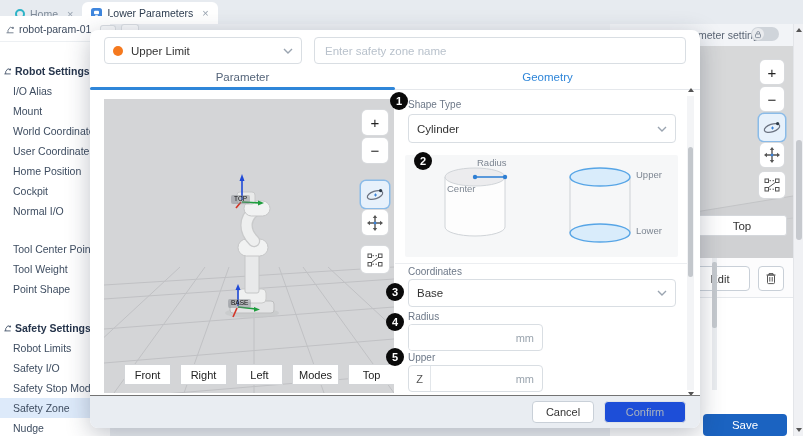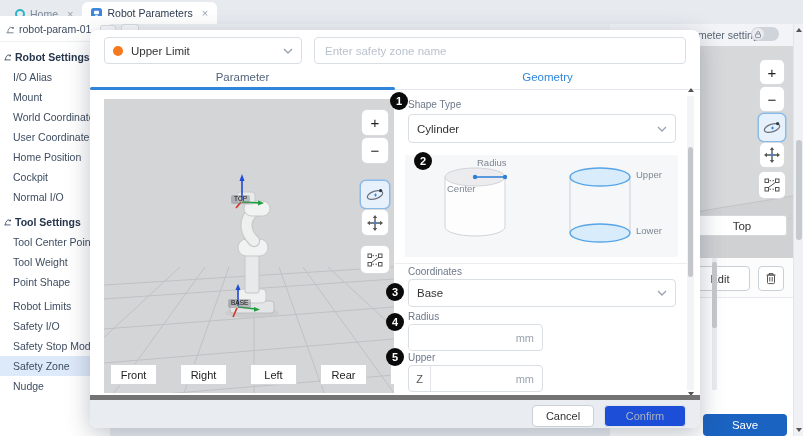--- a/index.html
+++ b/index.html
@@ -9,21 +9,21 @@
 .abs{position:absolute}
 
 .topbar{position:absolute;left:0;top:0;width:803px;height:24px;background:#e7ebf0;display:flex;align-items:flex-end;padding-left:6px}
 .btab{display:flex;align-items:center;gap:5px;height:21px;padding:0 9px;font-size:10.5px;color:#7e8a98;border-radius:6px 6px 0 0;cursor:default}
 .btab.active{background:#fff;color:#2d3c50;height:22px}
 .btab .close{font-size:11px;color:#97a2af;margin-left:4px}
 .ico-home{width:10px;height:10px;border-radius:50%;border:2.2px solid #2db3c7;display:inline-block}
 
 .sidebar{position:absolute;left:0;top:16px;width:110px;bottom:0;background:#fff;z-index:1}
 .project-row{height:26px;display:flex;align-items:center;gap:4px;padding-left:5px;font-size:10.5px;color:#3c4a5e;border-bottom:1px solid #edf0f3}
-.side-section{margin-top:4px}
+.side-section{margin-top:18px}
 .side-header{display:flex;align-items:center;gap:3px;height:21px;padding-left:3px;font-size:10.5px;font-weight:bold;color:#26354c}
 .side-item{height:20px;line-height:20px;padding-left:13px;font-size:10.5px;color:#3e4d61;white-space:nowrap;cursor:default}
 .side-item.selected{background:#ddeafa}
 
 .bg-topstrip{left:610px;top:24px;width:183px;height:22px;background:#f2f4f7;z-index:1}
 .bg-settings-text{left:698px;top:29px;font-size:10.5px;color:#5a6574;white-space:nowrap;z-index:1}
 .toggle{left:751px;top:27px;width:28px;height:14px;border-radius:7px;background:#cfd4da;z-index:1}
 .toggle .knob{position:absolute;left:1px;top:1px;width:12px;height:12px;border-radius:50%;background:#e9ebee;display:flex;align-items:center;justify-content:center}
 .bg-viewport{left:610px;top:46px;width:183px;height:212px;background:#d7d8d9;z-index:1;overflow:hidden}
 .bg-panel{left:610px;top:258px;width:183px;height:178px;background:#fff;border-top:1px solid #e2e5e9;z-index:1}
@@ -51,21 +51,21 @@
 .dot{width:10px;height:10px;border-radius:50%;background:#f5791e}
 .grow{flex:1}
 .name-input{position:absolute;left:224px;top:7px;width:372px;height:27px;border:1px solid #d9dee3;border-radius:4px;padding:0 10px;font-size:11.5px;color:#333;font-family:"Liberation Sans",sans-serif;outline:none}
 .name-input::placeholder{color:#b9c2cc}
 .m-tabs{position:absolute;left:0;top:34px;width:610px;height:26px;border-bottom:1px solid #e5e8ec;display:flex}
 .m-tab{flex:1;text-align:center;line-height:26px;font-size:11.5px;color:#55657a;cursor:default}
 .m-tab.active{color:#2f86d9}
 .m-underline{position:absolute;left:0;top:57px;width:305px;height:3px;background:#2f86d9;border-radius:2px}
 
 .viewport{position:absolute;left:14px;top:69px;width:290px;height:294px;background:#d4d5d7;overflow:hidden}
-.view-btns{position:absolute;left:6px;bottom:8px;display:flex;gap:23px}
+.view-btns{position:absolute;left:20px;bottom:8px;display:flex;gap:9px}
 .view-btn{width:47px;height:21px;background:#fff;border:1px solid #d3d5d8;font-size:11px;color:#222;display:flex;align-items:center;justify-content:center;cursor:default}
 .frame-label{position:absolute;font-size:6.5px;color:#111;background:rgba(120,125,130,.42);padding:1px 3px;border-radius:2px;line-height:1}
 
 .flabel{position:absolute;font-size:10px;color:#6d7888}
 .sel-shape{left:318px;top:84px;width:268px;height:29px}
 .sel-coords{left:318px;top:249px;width:268px;height:28px}
 .diagram{position:absolute;left:315px;top:125px;width:273px;height:102px;background:#f6f7f8;border-radius:2px}
 .dlabel{position:absolute;font-size:9.5px;color:#7d8692}
 .panel-divider{position:absolute;left:305px;top:233px;width:293px;height:1px;background:#eceef1}
 .unit-input{position:absolute;display:flex;align-items:center;border:1px solid #d9dee3;border-radius:4px;background:#fff;overflow:hidden}
@@ -73,21 +73,21 @@
 .unit{font-size:11px;color:#9aa4ae;padding-right:8px}
 .axis-cell{width:22px;align-self:stretch;display:flex;align-items:center;justify-content:center;font-size:11px;color:#555;border-right:1px solid #e2e6ea}
 .in-radius{left:318px;top:294px;width:135px;height:27px}
 .in-upper{left:318px;top:335px;width:135px;height:27px}
 
 .pscroll{position:absolute;left:597px;top:66px;width:7px;height:294px;background:#f3f4f6}
 .pscroll .thumb{position:absolute;left:1px;top:51px;width:5px;height:130px;background:#c3c7cc;border-radius:2.5px}
 .pscroll-up{position:absolute;left:598px;top:58px}
 .pscroll-down{position:absolute;left:598px;top:362px}
 
-.m-footer{position:absolute;left:0;bottom:0;width:610px;height:33px;background:#e9edf2;border-top:5px solid #737373;border-radius:0 0 8px 8px}
+.m-footer{position:absolute;left:0;bottom:0;width:610px;height:33px;background:#e9edf2;border-top:1px solid #737373;border-radius:0 0 8px 8px}
 .btn-cancel{position:absolute;right:106px;top:5px;width:62px;height:22px}
 .btn-confirm{position:absolute;right:14px;top:5px;width:82px;height:22px;background:#1d4ed8;border:1px solid #dfe3e8;color:#a9b3be}
 
 .marker{position:absolute;width:18px;height:18px;border-radius:50%;background:#0a0a0a;color:#fff;font-size:11px;font-weight:bold;text-align:center;line-height:18px;z-index:30}
 </style>
 </head>
 <body>
 
 <div id="app">
 
@@ -96,21 +96,21 @@
       <span class="ico-home"></span>
       <span>Home</span>
       <span class="close">×</span>
     </div>
     <div class="btab active">
       <svg width="11" height="11">
           <rect width="11" height="11" rx="2.5" fill="#3f86dd"></rect>
           <rect x="3" y="2.8" width="5" height="3.4" rx="1" fill="#fff"></rect>
           <rect x="4.2" y="7.2" width="2.6" height="1.2" fill="#fff"></rect>
         </svg>
-      <span>Robot Parameters</span>
+      <span>Lower Parameters</span>
       <span class="close">×</span>
     </div>
   </div>
 
   <div class="sidebar">
     <div class="project-row">
       <svg width="10" height="10" viewBox="0 0 10 10">
           <path d="M1.5 8.8h7M3 8.8V6.2L5.5 3l2 1.2" stroke="#7b8695" fill="none" stroke-width="1"></path>
           <circle cx="7.9" cy="3.9" r="1.1" fill="#7b8695"></circle>
         </svg>
@@ -128,33 +128,33 @@
       <div class="side-item">I/O Alias</div>
       <div class="side-item">Mount</div>
       <div class="side-item">World Coordinates</div>
       <div class="side-item">User Coordinates</div>
       <div class="side-item">Home Position</div>
       <div class="side-item">Cockpit</div>
       <div class="side-item">Normal I/O</div>
     </div>
 
     <div class="side-section">
+      <div class="side-item">Tool Center Point</div>
+      <div class="side-item">Tool Weight</div>
+      <div class="side-item">Point Shape</div>
+    </div>
+
+    <div class="side-section">
       <div class="side-header">
         <svg width="9" height="9" viewBox="0 0 10 10">
             <path d="M1.5 8.8h7M3 8.8V6.2L5.5 3l2 1.2" stroke="#46556b" fill="none" stroke-width="1"></path>
             <circle cx="7.9" cy="3.9" r="1.1" fill="#46556b"></circle>
           </svg>
-        <span>Tool Settings</span>
-      </div>
-      <div class="side-item">Tool Center Point</div>
-      <div class="side-item">Tool Weight</div>
-      <div class="side-item">Point Shape</div>
-    </div>
-
-    <div class="side-section">
+        <span>Safety Settings</span>
+      </div>
       <div class="side-item">Robot Limits</div>
       <div class="side-item">Safety I/O</div>
       <div class="side-item">Safety Stop Modes</div>
       <div class="side-item selected">Safety Zone</div>
       <div class="side-item">Nudge</div>
     </div>
   </div>
 
   <div class="abs bg-topstrip"></div>
   <div class="abs bg-settings-text">meter settings.</div>
@@ -325,21 +325,21 @@
             <line x1="5.5" y1="2.7" x2="11" y2="2.7" stroke="#555" stroke-dasharray="1.5 1.5"></line>
             <line x1="5.5" y1="11.2" x2="11" y2="11.2" stroke="#555" stroke-dasharray="1.5 1.5"></line>
             <line x1="4.8" y1="9.3" x2="11.2" y2="4.6" stroke="#555"></line>
           </svg>
       </div>
 
       <div class="view-btns">
         <div class="view-btn">Front</div>
         <div class="view-btn">Right</div>
         <div class="view-btn">Left</div>
-        <div class="view-btn">Rear</div>
+        <div class="view-btn">Modes</div>
         <div class="view-btn">Top</div>
       </div>
     </div>
 
     <span class="flabel" style="left:318px;top:69px">Shape Type</span>
     <div class="m-select sel-shape">
       <span class="grow">Cylinder</span>
       <svg width="10" height="6" viewBox="0 0 10 6">
           <path d="M1 1l4 4 4-4" stroke="#9aa4b0" stroke-width="1.4" fill="none"></path>
         </svg>

